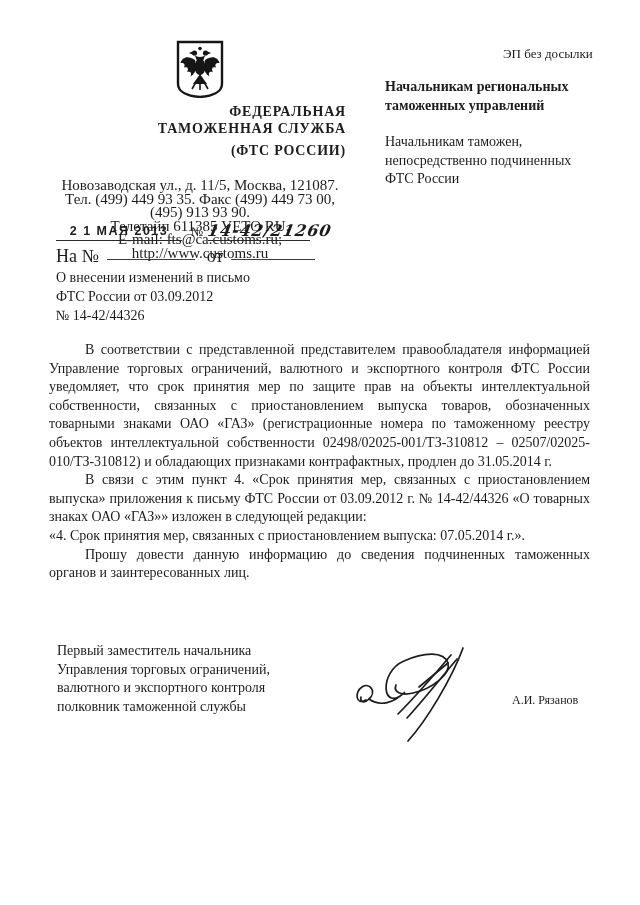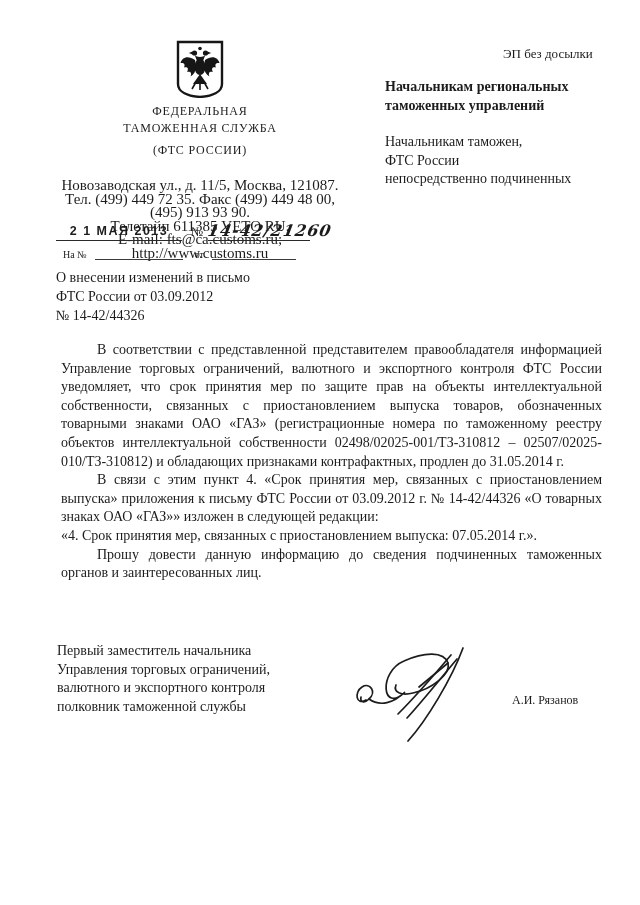--- a/index.html
+++ b/index.html
@@ -15,24 +15,25 @@
   }
 
   
   .header-left {
     position: absolute;
     left: 54px; top: 40px; width: 292px;
     text-align: center;
   }
   .emblem { display: block; margin: 0 auto 5px; width: 48px; height: 58px; }
   .org-line {
-    font-weight: normal;
-    font-size: 12px;
+    font-weight: bold;
+    font-size: 14px;
     line-height: 17px;
     letter-spacing: 0.8px;
+    text-align: right;
   }
   .org-line.paren { margin-top: 5px; }
   .address-block { margin-top: 20px; font-size: 15px; line-height: 13.5px; }
 
   
   .ref-row {
     position: absolute;
     left: 56px; top: 221px; width: 296px;
     display: flex; align-items: flex-end;
   }
@@ -65,23 +66,23 @@
     font-weight: bold;
     font-size: 16px;
     letter-spacing: 1px;
     display: inline-block;
     transform: skewX(-10deg);
     white-space: nowrap;
   }
 
   .na-row {
     position: absolute;
-    left: 63px; top: 246px; width: 296px;
-    font-size: 10px;
-    display: flex; align-items: flex-end;
+    left: 56px; top: 246px; width: 296px;
+    font-size: 18px;
+    display: flex; align-items: flex-start;
   }
   .blank-line { border-bottom: 1.1px solid #3a3a3a; height: 13px; }
   .na-blank-1 { width: 88px; margin-left: 8px; }
   .ot-label { margin-left: 12px; }
   .na-blank-2 { width: 84px; margin-left: 8px; }
 
   
   .subject {
     position: absolute;
     left: 56px; top: 268px; width: 300px;
@@ -89,21 +90,21 @@
   }
 
   
   .routing-note { position: absolute; left: 503px; top: 46px; font-size: 13px; }
   .addressee-1 { position: absolute; left: 385px; top: 78px; font-size: 14px; line-height: 18.5px; font-weight: bold; }
   .addressee-2 { position: absolute; left: 385px; top: 133px; font-size: 14px; line-height: 18.5px; }
 
   
   .body-text {
     position: absolute;
-    left: 61px; top: 341px; width: 541px;
+    left: 49px; top: 341px; width: 541px;
     font-size: 14px; line-height: 18.6px;
     text-align: justify;
   }
   .body-text p { margin: 0; text-indent: 36px; }
   .body-text p.no-indent { text-indent: 0; }
 
   
   .sign-title {
     position: absolute;
     left: 57px; top: 642px;
@@ -132,21 +133,21 @@
         <path d="M29,20 C36,15 42,17 43.5,23 C40,22.5 38.5,24 40,27.5 C36.5,26.5 35,28.5 37,32 C33.5,31 32,33 33.5,36.5 C30,34.5 28,31 28,26 Z"></path>
         <path d="M24,34 L17,44 h14 Z"></path>
       </g>
       <path d="M20,42 l-4,7 M24,43 v7 M28,42 l4,7" fill="none" stroke="#161616" stroke-width="1.6"></path>
     </svg>
     <div class="org-line">ФЕДЕРАЛЬНАЯ</div>
     <div class="org-line">ТАМОЖЕННАЯ СЛУЖБА</div>
     <div class="org-line paren">(ФТС РОССИИ)</div>
     <div class="address-block">
       <div>Новозаводская ул., д. 11/5, Москва, 121087.</div>
-      <div>Тел. (499) 449 72 35.  Факс (499) 449 48 00,</div>
+      <div>Тел. (499) 449 93 35.  Факс (499) 449 73 00,</div>
       <div>(495) 913 93 90.</div>
       <div>Телетайп 611385 VETO RU.</div>
       <div>E-mail: fts@ca.customs.ru; http://www.customs.ru</div>
     </div>
   </div>
 
   <div class="ref-row">
     <div class="date-field">
       <span class="stamp">2 1 МАЯ 2013</span>
     </div>
@@ -170,22 +171,22 @@
   </div>
 
   <div class="routing-note">ЭП без досылки</div>
 
   <div class="addressee-1">
     <div>Начальникам региональных</div>
     <div>таможенных управлений</div>
   </div>
   <div class="addressee-2">
     <div>Начальникам таможен,</div>
+    <div>непосредственно подчиненных</div>
     <div>ФТС России</div>
-    <div>непосредственно подчиненных</div>
   </div>
 
   <div class="body-text">
     <p>В соответствии с представленной представителем правообладателя информацией Управление торговых ограничений, валютного и экспортного контроля ФТС России уведомляет, что срок принятия мер по защите прав на объекты интеллектуальной собственности, связанных с приостановлением выпуска товаров, обозначенных товарными знаками ОАО «ГАЗ» (регистрационные номера по таможенному реестру объектов интеллектуальной собственности 02498/02025-001/ТЗ-310812 – 02507/02025-010/ТЗ-310812) и обладающих признаками контрафактных, продлен до 31.05.2014 г.</p>
     <p>В связи с этим пункт 4. «Срок принятия мер, связанных с приостановлением выпуска» приложения к письму ФТС России от 03.09.2012 г. № 14-42/44326 «О товарных знаках ОАО «ГАЗ»» изложен в следующей редакции:</p>
     <p class="no-indent">«4. Срок принятия мер, связанных с приостановлением выпуска: 07.05.2014 г.».</p>
     <p>Прошу довести данную информацию до сведения подчиненных таможенных органов и заинтересованных лиц.</p>
   </div>
 
   <div class="sign-title">

